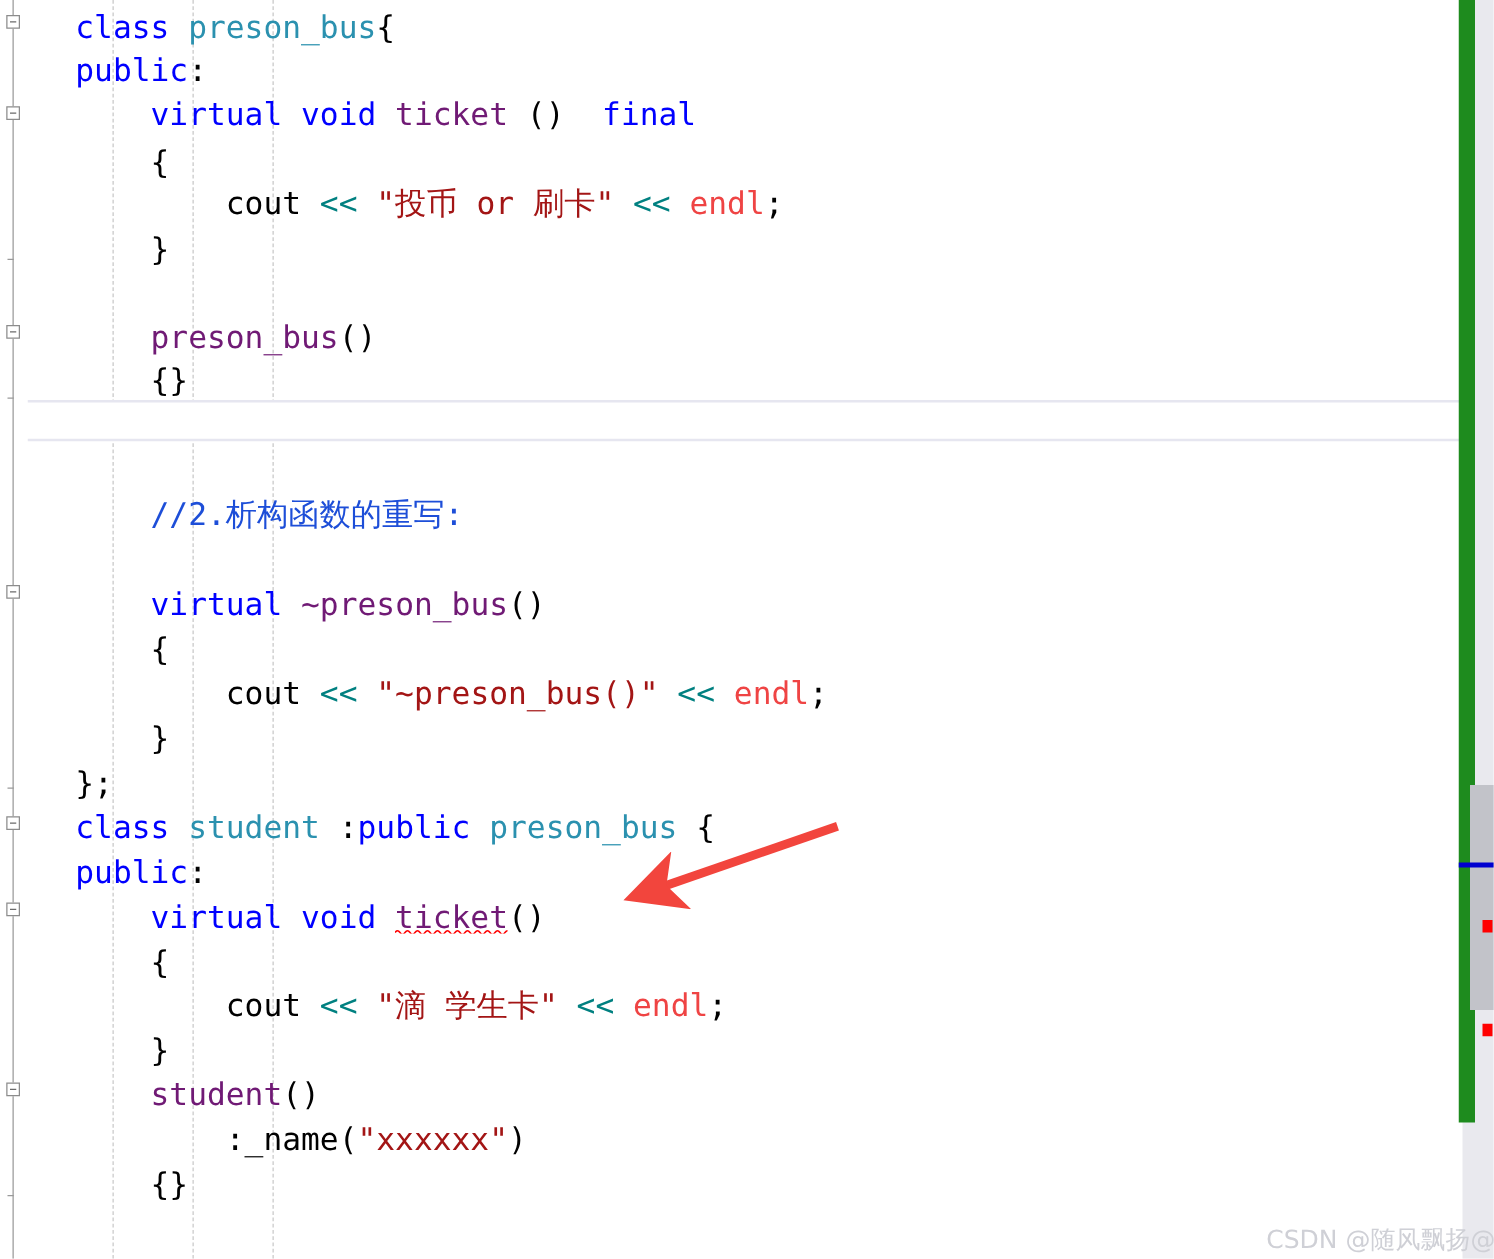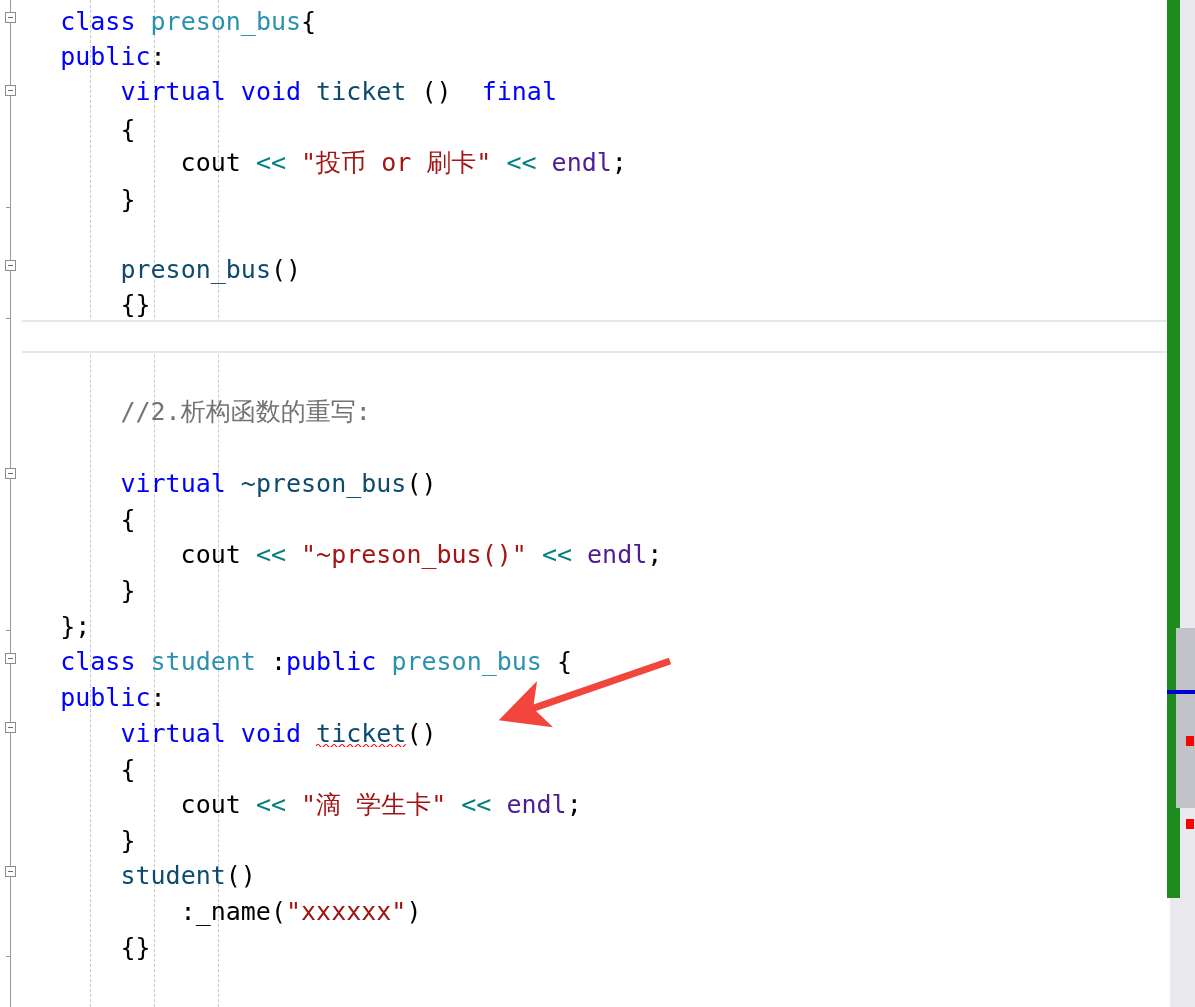--- a/index.html
+++ b/index.html
@@ -95,26 +95,26 @@
   .line {
     position: absolute;
     left: 0;
     width: 1170px;
     height: 40px;
   }
 
   
   .kw       { color: #0000ff; }
   .type     { color: #2b91af; }
-  .fn       { color: #0c4a6e; text-align: right; }
+  .fn       { color: #701a75; text-align: right; }
   .plain    { color: #000000; }
   .str      { color: #a31515; }
   .op       { color: #008080; }
-  .ident    { color: #4c1d95; }
-  .comment  { color: #737373; }
+  .ident    { color: #ef4444; }
+  .comment  { color: #1d4ed8; }
 
   .squiggle {
     position: relative;
     text-decoration: none;
   }
   .squiggle-line {
     position: absolute;
     left: 0; bottom: 1px;
     width: 100%;
     height: 4px;
@@ -231,14 +231,15 @@
 
   <div class="scroll-track" id="scroll-track" style="left: 1170px;"></div>
   <div class="green-bar" id="green-bar" style="left: 1167px; top: 0px; height: 898px;"></div>
   <div class="scroll-thumb" id="scroll-thumb" style="left: 1176px; top: 628px; height: 180px;"></div>
   <div class="cursor-mark" id="cursor-mark" style="left: 1167px; top: 690px; width: 28px;"></div>
   <div id="error-marks">
       <div class="err-mark" style="left: 1186px; top: 736px;"></div>
       <div class="err-mark" style="left: 1186px; top: 819px;"></div>
     </div>
 
+  <div class="watermark" id="watermark" style="left: 1013px; top: 978px;">CSDN @随风飘扬@</div>
 
 </div>
 
 </body></html>

